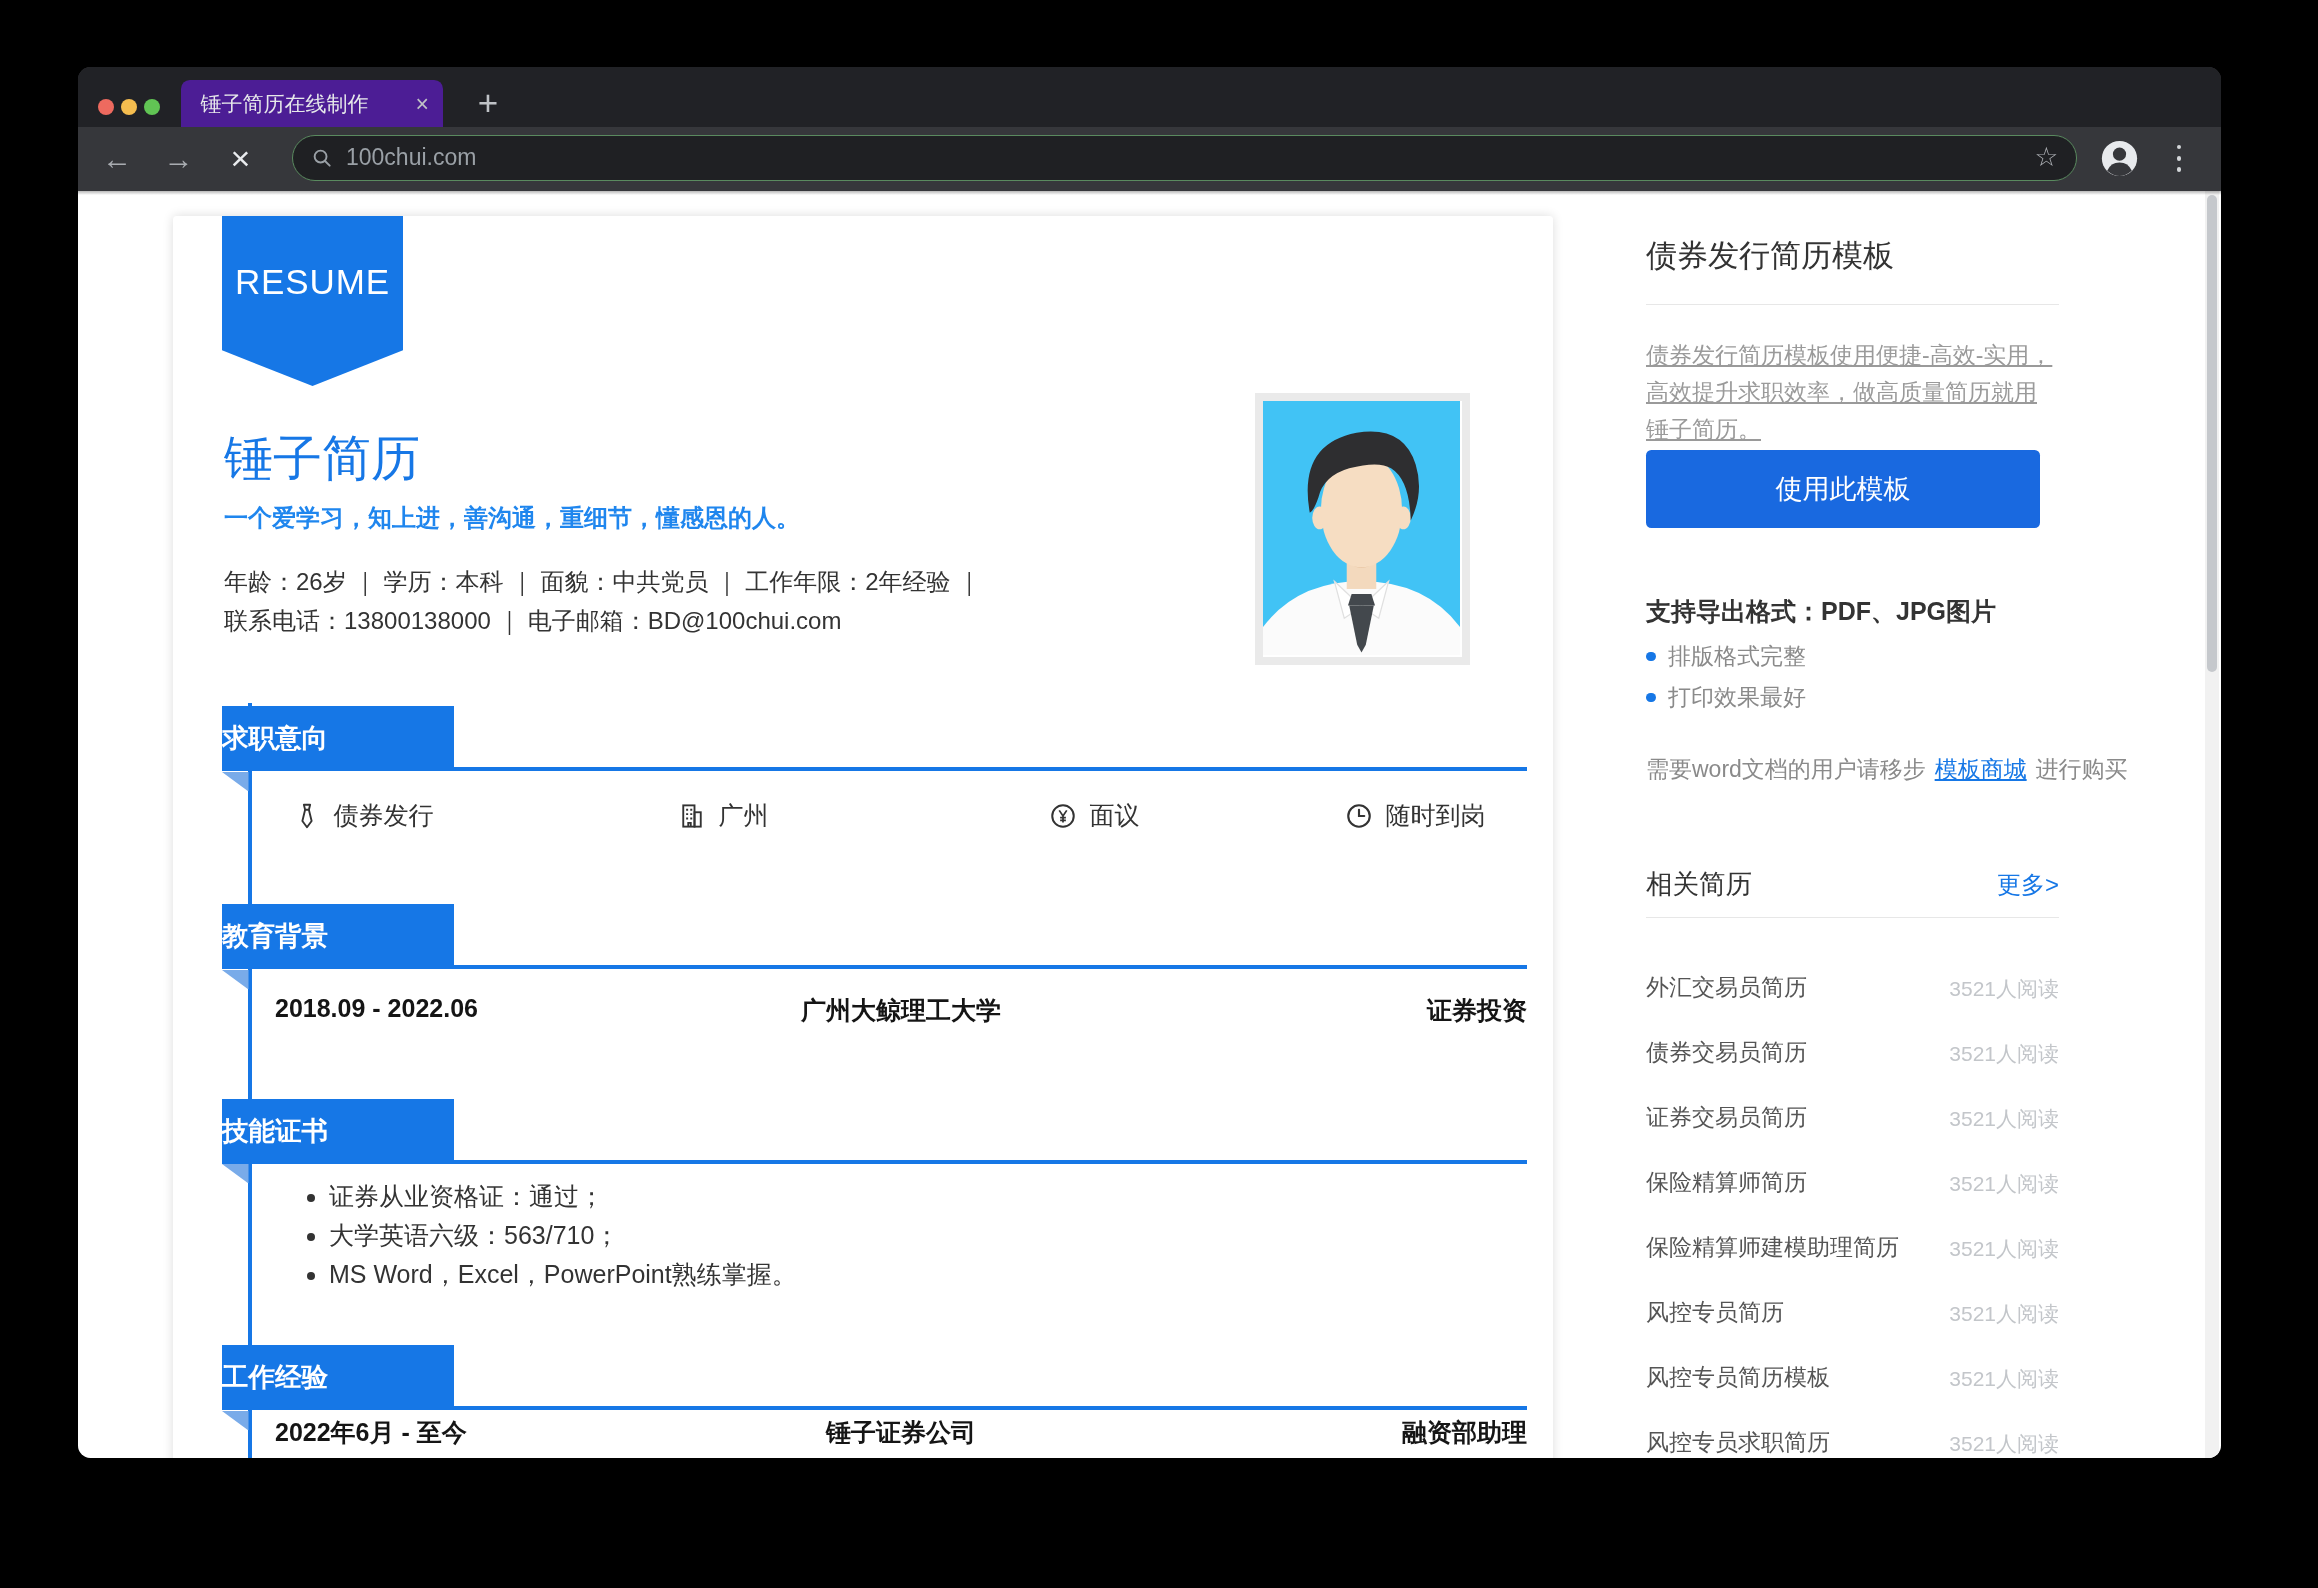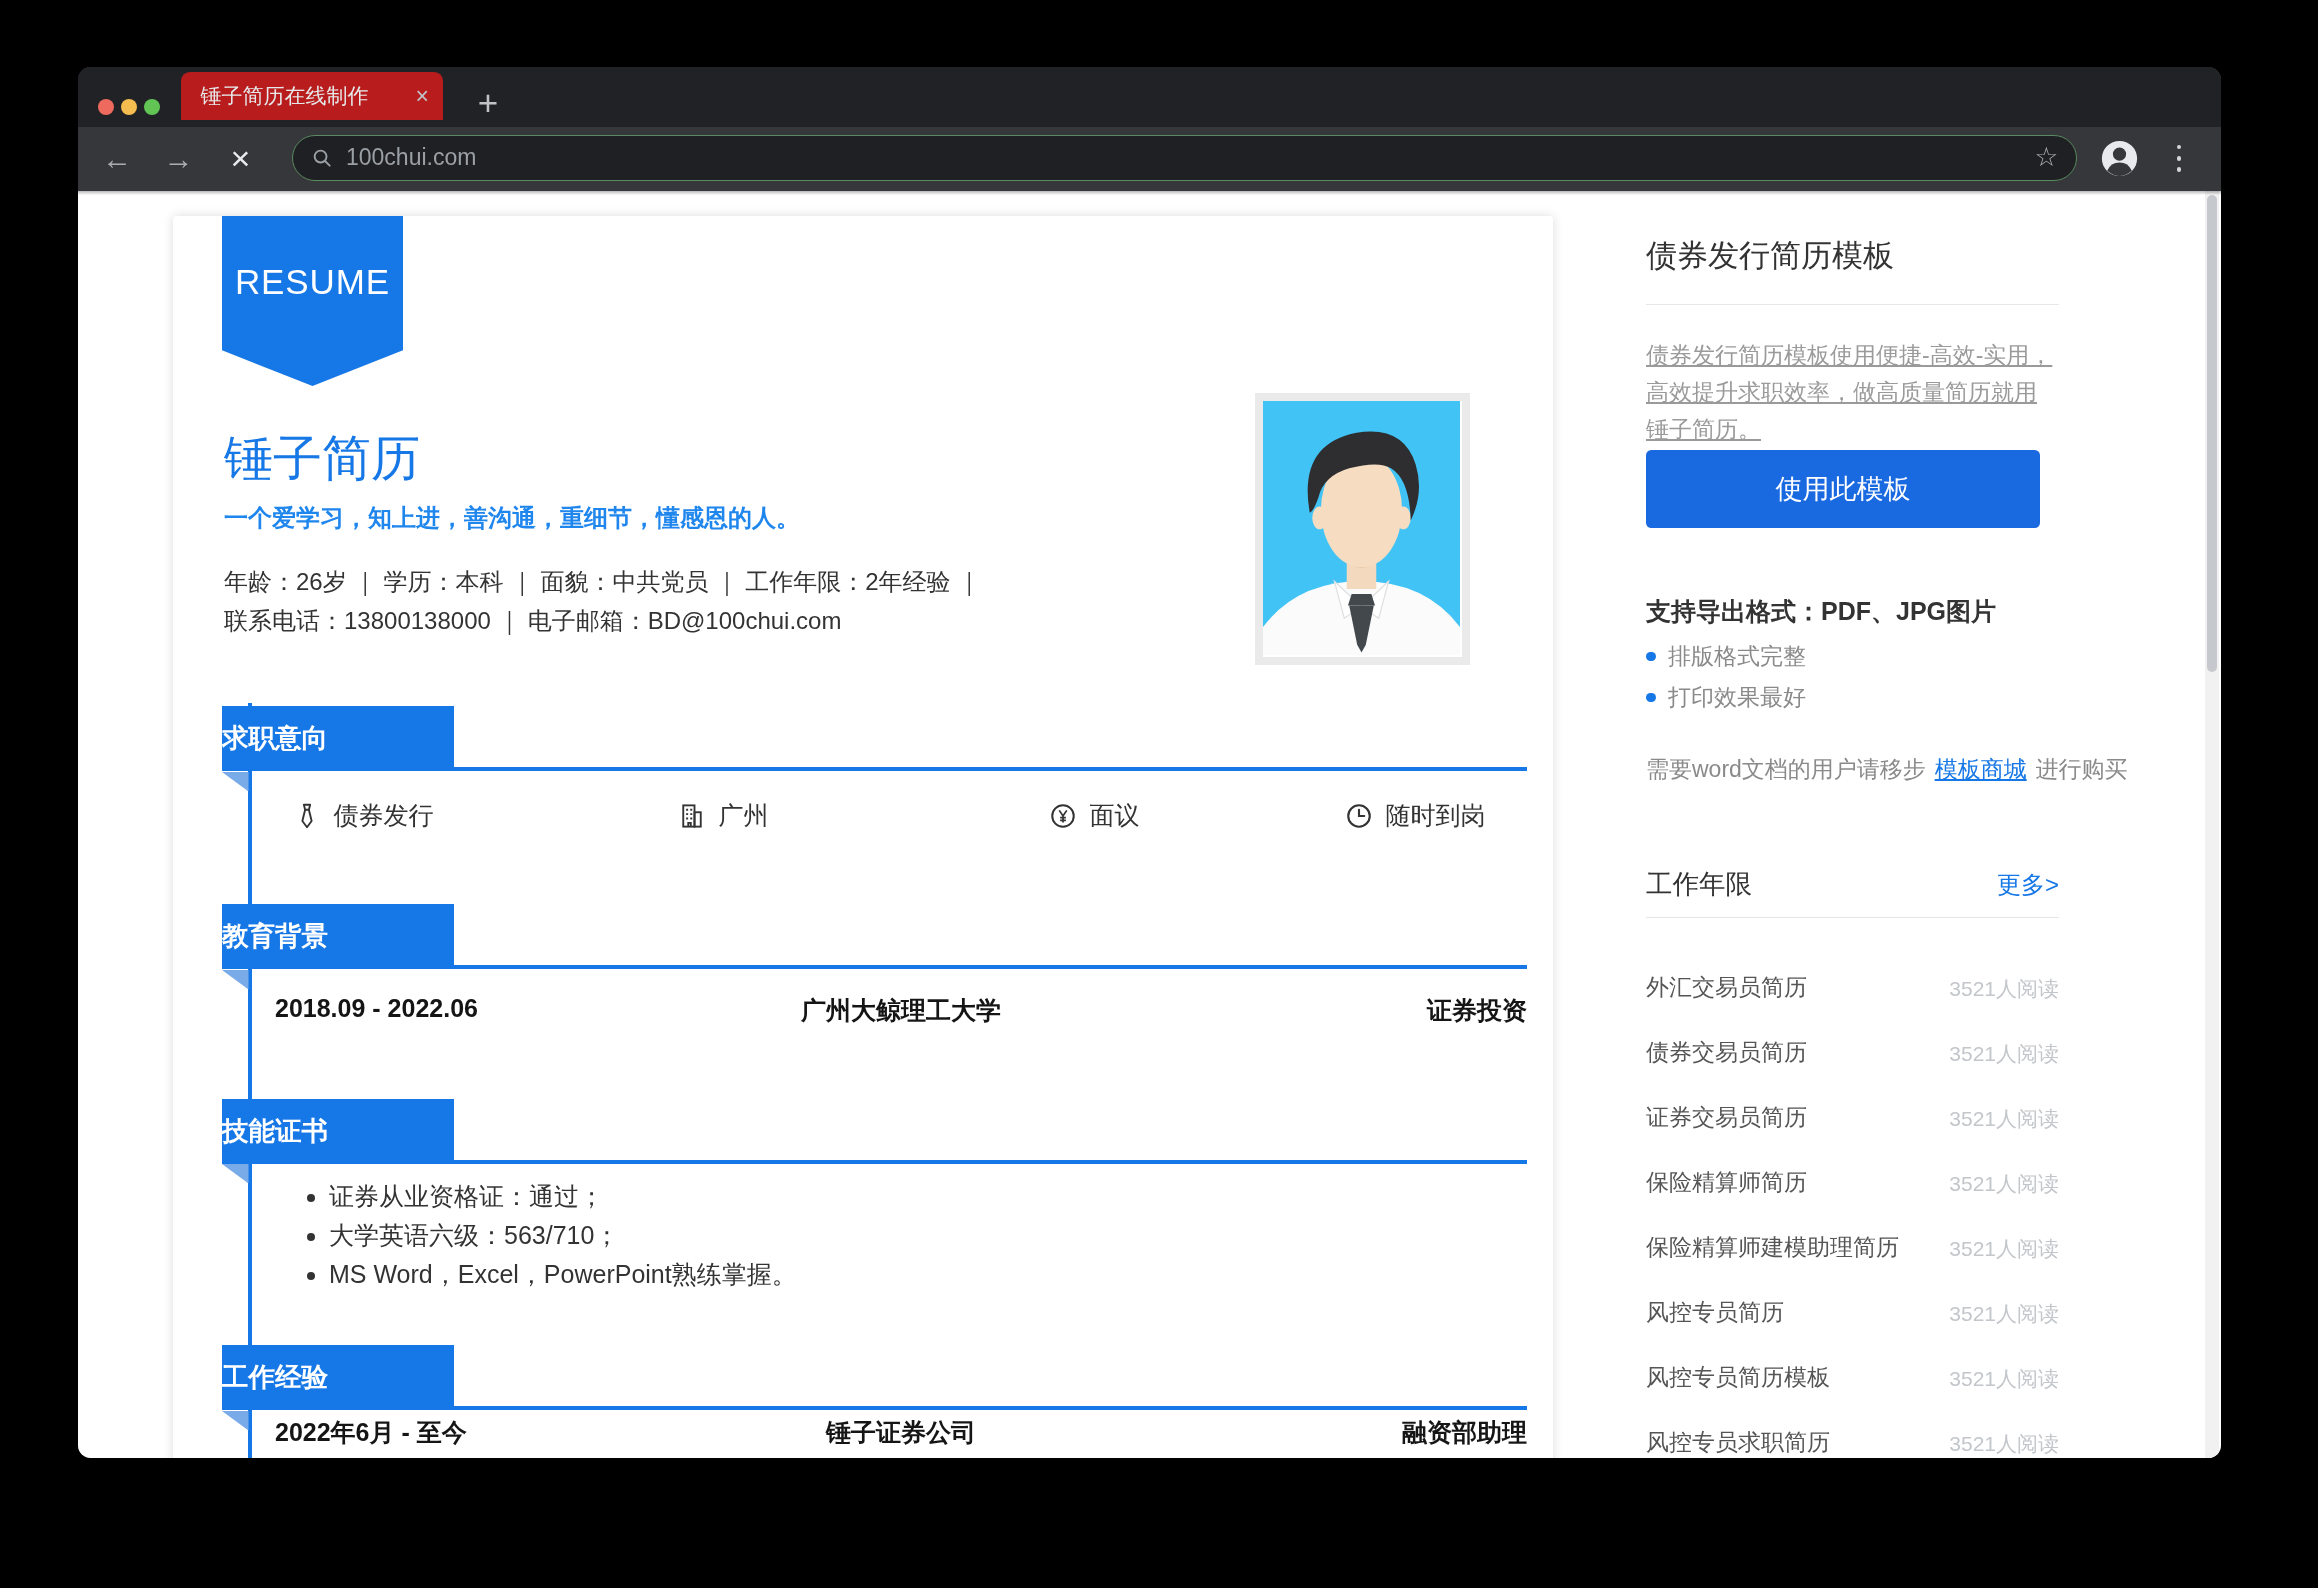--- a/index.html
+++ b/index.html
@@ -4,21 +4,21 @@
 <style>
   html,body{margin:0;padding:0;}
   body{width:2319px;height:1589px;background:#000;position:relative;
        font-family:"Liberation Sans","DejaVu Sans",sans-serif;overflow:hidden;}
   .a{position:absolute;}
   
   .window{left:78px;top:67px;width:2143px;height:1391px;background:#36373b;
           border-radius:12.4px;overflow:hidden;box-shadow:0 21px 62px rgba(0,0,0,.7);}
   .tabstrip{left:0;top:0;width:100%;height:60px;background:#212226;}
   .light{width:16px;height:16px;border-radius:50%;top:32px;}
-  .tab{left:103px;top:5px;width:262px;height:48px;background:#b91c1c;
+  .tab{left:103px;top:13px;width:262px;height:48px;background:#4c1d95;
        border-radius:8.8px 8.8px 0 0;}
   .tab-title{left:19.4px;top:0;line-height:48px;font-size:21px;color:#e6e8ea;white-space:nowrap;}
   .tab-close{right:14px;top:0;line-height:48px;font-size:23px;color:#bfc2c6;}
   .newtab{left:389px;top:15px;width:42px;height:42px;line-height:41px;text-align:center;
           font-size:35px;color:#bfc2c6;}
   .toolbar{left:0;top:60px;width:100%;height:64px;background:#36373b;}
   .navbtn{top:12.4px;width:39px;height:39px;line-height:39px;text-align:center;
           font-size:30px;color:#a9acb1;}
   .omnibox{left:214px;top:8px;width:1785px;height:46px;background:#1f2023;
            border:1.8px solid #5a8a5f;border-radius:25px;box-sizing:border-box;}
@@ -217,21 +217,21 @@
       <div class="a point" style="top:456px">
         <span class="bdot" style="background:#1677e6"></span>
         <span>打印效果最好</span>
       </div>
 
       <div class="a word">
         <span>需要word文档的用户请移步</span><a style="color:#1677e6">模板商城</a><span>进行购买</span>
       </div>
 
       <div class="a rel-head">
-        <span style="font-size:26.5px;color:#333">工作年限</span>
+        <span style="font-size:26.5px;color:#333">相关简历</span>
         <a style="font-size:24px;color:#1677e6;cursor:pointer">更多&gt;</a>
       </div>
       <div class="a divider" style="top:691px"></div>
 
       <div class="a rel-list">
         <div class="rel-item">
           <span class="t">外汇交易员简历</span>
             <span class="r">3521人阅读</span>
         </div>
         <div class="rel-item">

